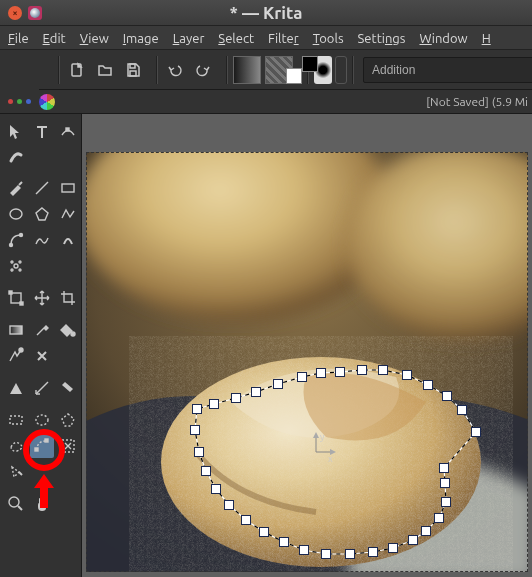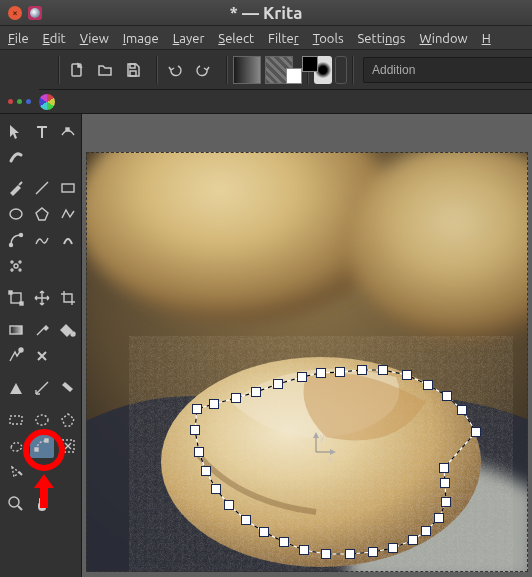--- a/index.html
+++ b/index.html
@@ -141,20 +141,21 @@
   <input class="compositor-input" value="Addition" style="">
 </div>
 
 <div class="status-row">
   <div class="status-dots">
       <div class="d-red"></div>
       <div class="d-green"></div>
       <div class="d-blue"></div>
     </div>
   <div class="status-icon"></div>
+  <div class="status-text">[Not Saved]  (5.9 Mi</div>
 </div>
 
 <div class="main">
   <div class="toolbox">
     <div class="tool-grid">
       <div class="tool-btn filled">
           <svg viewBox="0 0 18 18">
             <path d="M3 2 L3 14 L6 11 L8 16 L10 15 L8 10 L12 10 Z"></path>
           </svg>
         </div>

